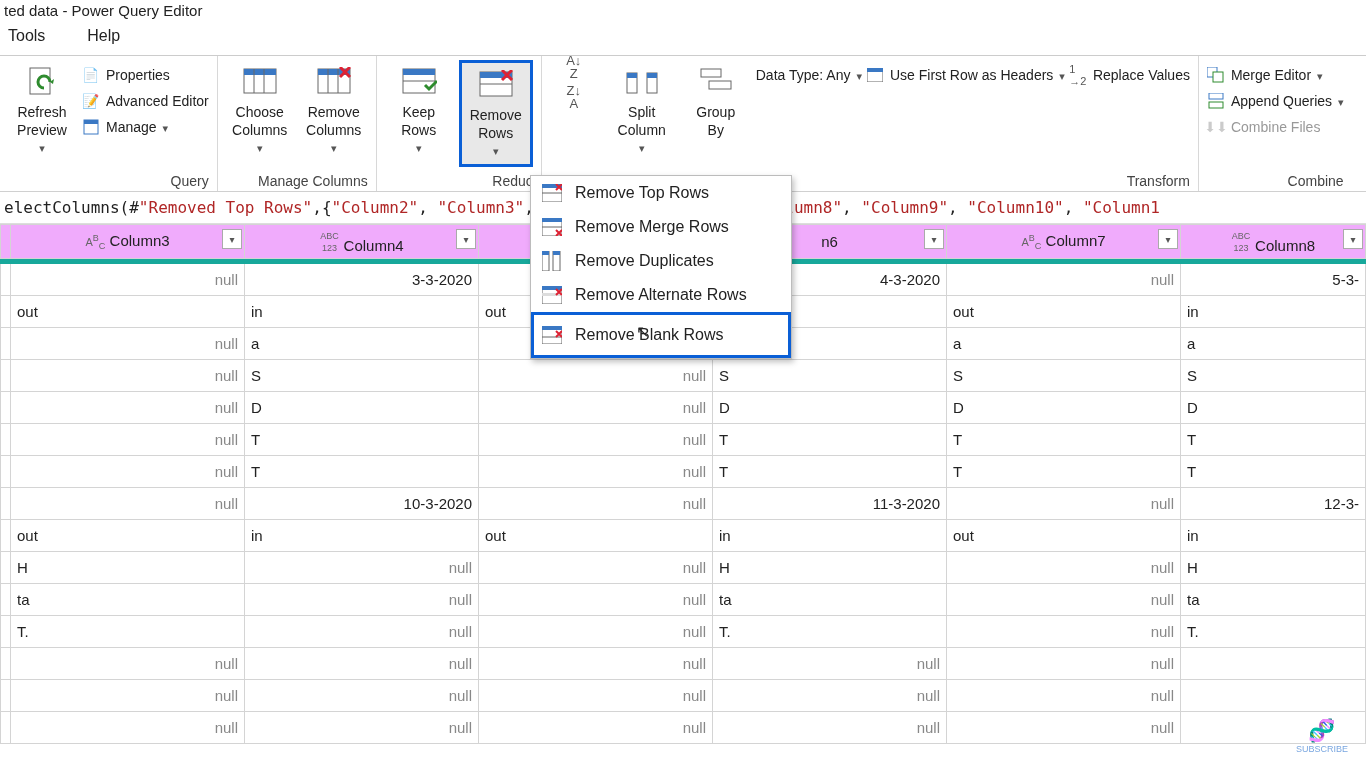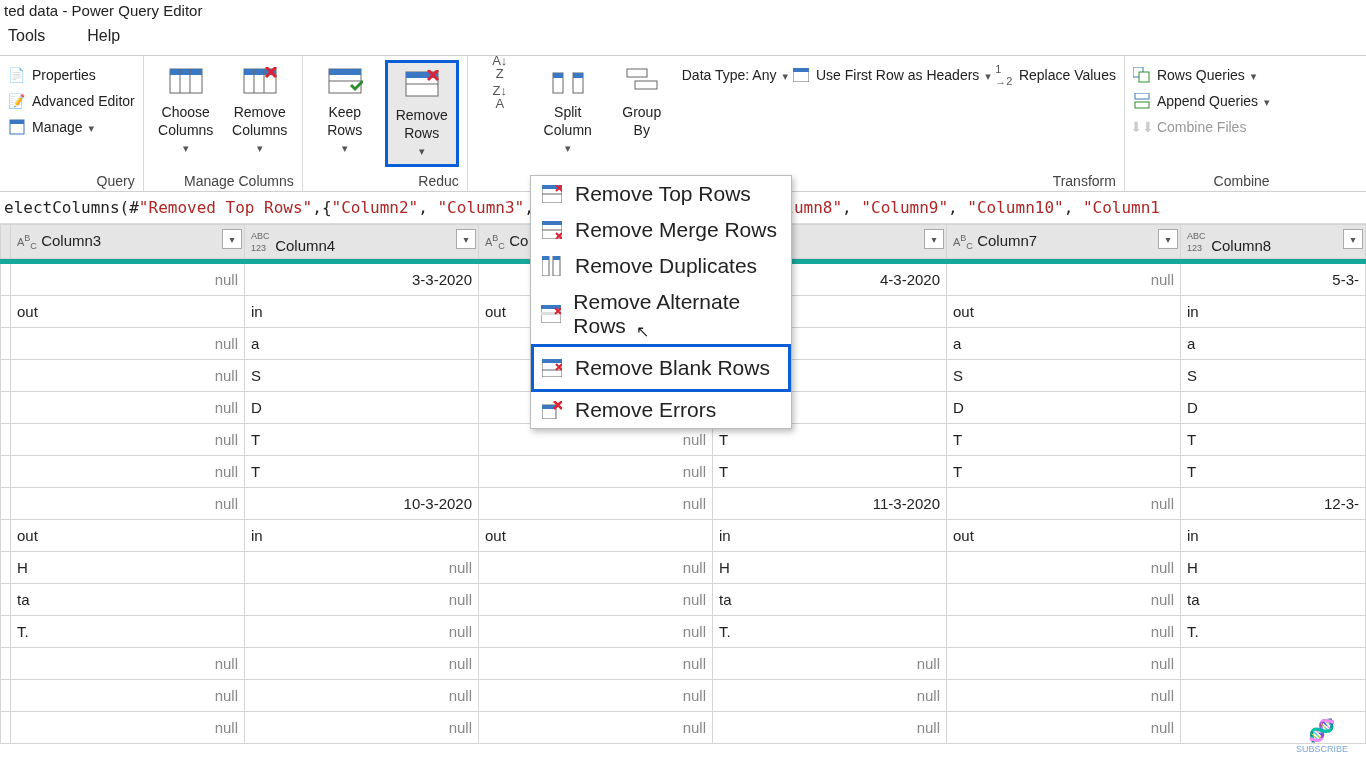--- a/index.html
+++ b/index.html
@@ -96,22 +96,22 @@
 }
 th, td {
   border: 1px solid #d4d4d4;
   padding: 4px 6px;
   font-size: 15px;
   height: 23px;
   overflow: hidden;
   white-space: nowrap;
 }
 th {
-  background: #e5e5e5;
-  text-align: left;
+  background: #f0abfc;
+  text-align: center;
   font-weight: normal;
   position: relative;
 }
 .col-flag {
   display:inline-block; width:20px; font-size:11px; color:#666;
 }
 .col-flag sup{font-size:9px;vertical-align:super;}
 .filter-btn {
   position:absolute; right:2px; top:4px;
   width:18px;height:18px;border:1px solid #aaa;
@@ -126,21 +126,21 @@
   top: 175px;
   left: 530px;
   width: 260px;
   background: #fff;
   border: 1px solid #bcbcbc;
   box-shadow: 2px 3px 6px rgba(0,0,0,0.25);
   z-index: 50;
 }
 .dropdown-item {
   display:flex; align-items:center; gap:12px;
-  padding: 6px 10px; font-size:21px;
+  padding: 6px 10px; font-size:16px;
 }
 .dropdown-item.highlight {
   border: 3px solid #0a5fd6;
   padding: 9px 7px;
 }
 .dd-icon { width:22px;height:22px;display:flex;align-items:center;justify-content:center;}
 .remove-rows-sel {
   border: 3px solid #0a5fd6;
   background: #e8e8e8;
 }
@@ -161,20 +161,32 @@
 
 <div class="menu-bar">
   <span>Tools</span>
   <span>Help</span>
 </div>
 
 <div class="ribbon">
 
   <div class="ribbon-group">
     <div class="ribbon-group-content">
+      <div class="big-btn">
+        <div class="big-icon">
+          <svg width="36" height="36">
+              <rect x="6" y="4" width="20" height="26" fill="#fff" stroke="#666"></rect>
+              <path d="M20 24 a6 6 0 1 1 6 -6" fill="none" stroke="#2e8b2e" stroke-width="3"></path>
+              <path d="M26 18 l4 -3 l-1 5 z" fill="#2e8b2e"></path>
+            </svg>
+        </div>
+        <span style="white-space:pre-line">Refresh
+Preview</span>
+          <span class="caret"></span>
+      </div>
       <div style="display:flex;flex-direction:column;gap:4px;padding-top:4px;">
         <div class="small-row">
           <span class="small-icon">📄</span>
           <span>Properties</span>
         </div>
         <div class="small-row">
           <span class="small-icon">📝</span>
           <span>Advanced Editor</span>
         </div>
         <div class="small-row">
@@ -321,21 +333,21 @@
   <div class="ribbon-group" style="border-right:none">
     <div class="ribbon-group-content">
       <div style="display:flex;flex-direction:column;gap:4px;padding-top:4px;">
         <div class="small-row">
           <span class="small-icon">
               <svg width="18" height="16">
                 <rect x="0" y="0" width="10" height="10" fill="#fff" stroke="#3a78c4"></rect>
                 <rect x="6" y="5" width="10" height="10" fill="#fff" stroke="#2e8b2e"></rect>
               </svg>
             </span>
-          <span>Rows Queries</span>
+          <span>Merge Editor</span>
             <span class="caret"></span>
         </div>
         <div class="small-row">
           <span class="small-icon">
               <svg width="18" height="16">
                 <rect x="2" y="0" width="14" height="6" fill="#fff" stroke="#3a78c4"></rect>
                 <rect x="2" y="9" width="14" height="6" fill="#fff" stroke="#2e8b2e"></rect>
               </svg>
             </span>
           <span>Append Queries</span>
@@ -576,30 +588,20 @@
     <span class="dd-icon">
         <svg width="20" height="18">
           <rect x="0" y="0" width="20" height="18" fill="#fff" stroke="#666"></rect>
           <rect x="0" y="0" width="20" height="4" fill="#3a78c4"></rect>
           <line x1="0" y1="11" x2="20" y2="11" stroke="#666"></line>
           <path d="M14 5 L20 11 M20 5 L14 11" stroke="#d23" stroke-width="2"></path>
         </svg>
       </span>
     <span>Remove Blank Rows</span>
   </div>
-  <div class="dropdown-item">
-    <span class="dd-icon">
-        <svg width="20" height="18">
-          <rect x="0" y="4" width="14" height="14" fill="#fff" stroke="#666"></rect>
-          <rect x="0" y="4" width="14" height="4" fill="#3a78c4"></rect>
-          <path d="M12 0 L20 8 M20 0 L12 8" stroke="#d23" stroke-width="2.5"></path>
-        </svg>
-      </span>
-    <span>Remove Errors</span>
-  </div>
 </div>
 
 <div class="cursor">↖</div>
 
 <div class="subscribe">
   <div class="dna">🧬</div>
   <div>SUBSCRIBE</div>
 </div>
 
 </body></html>

